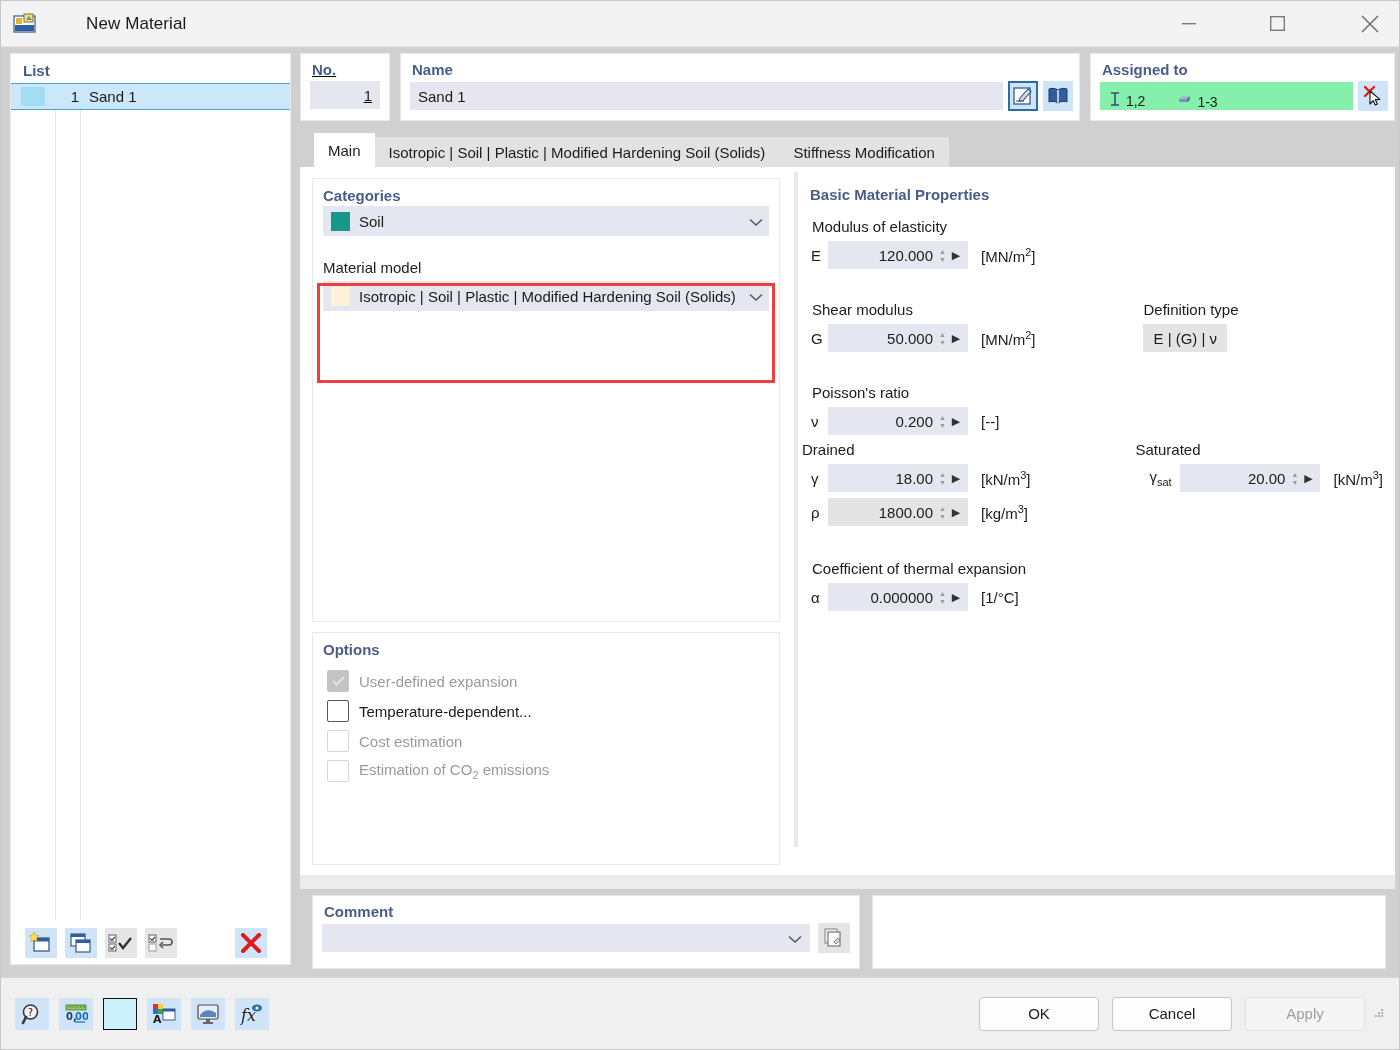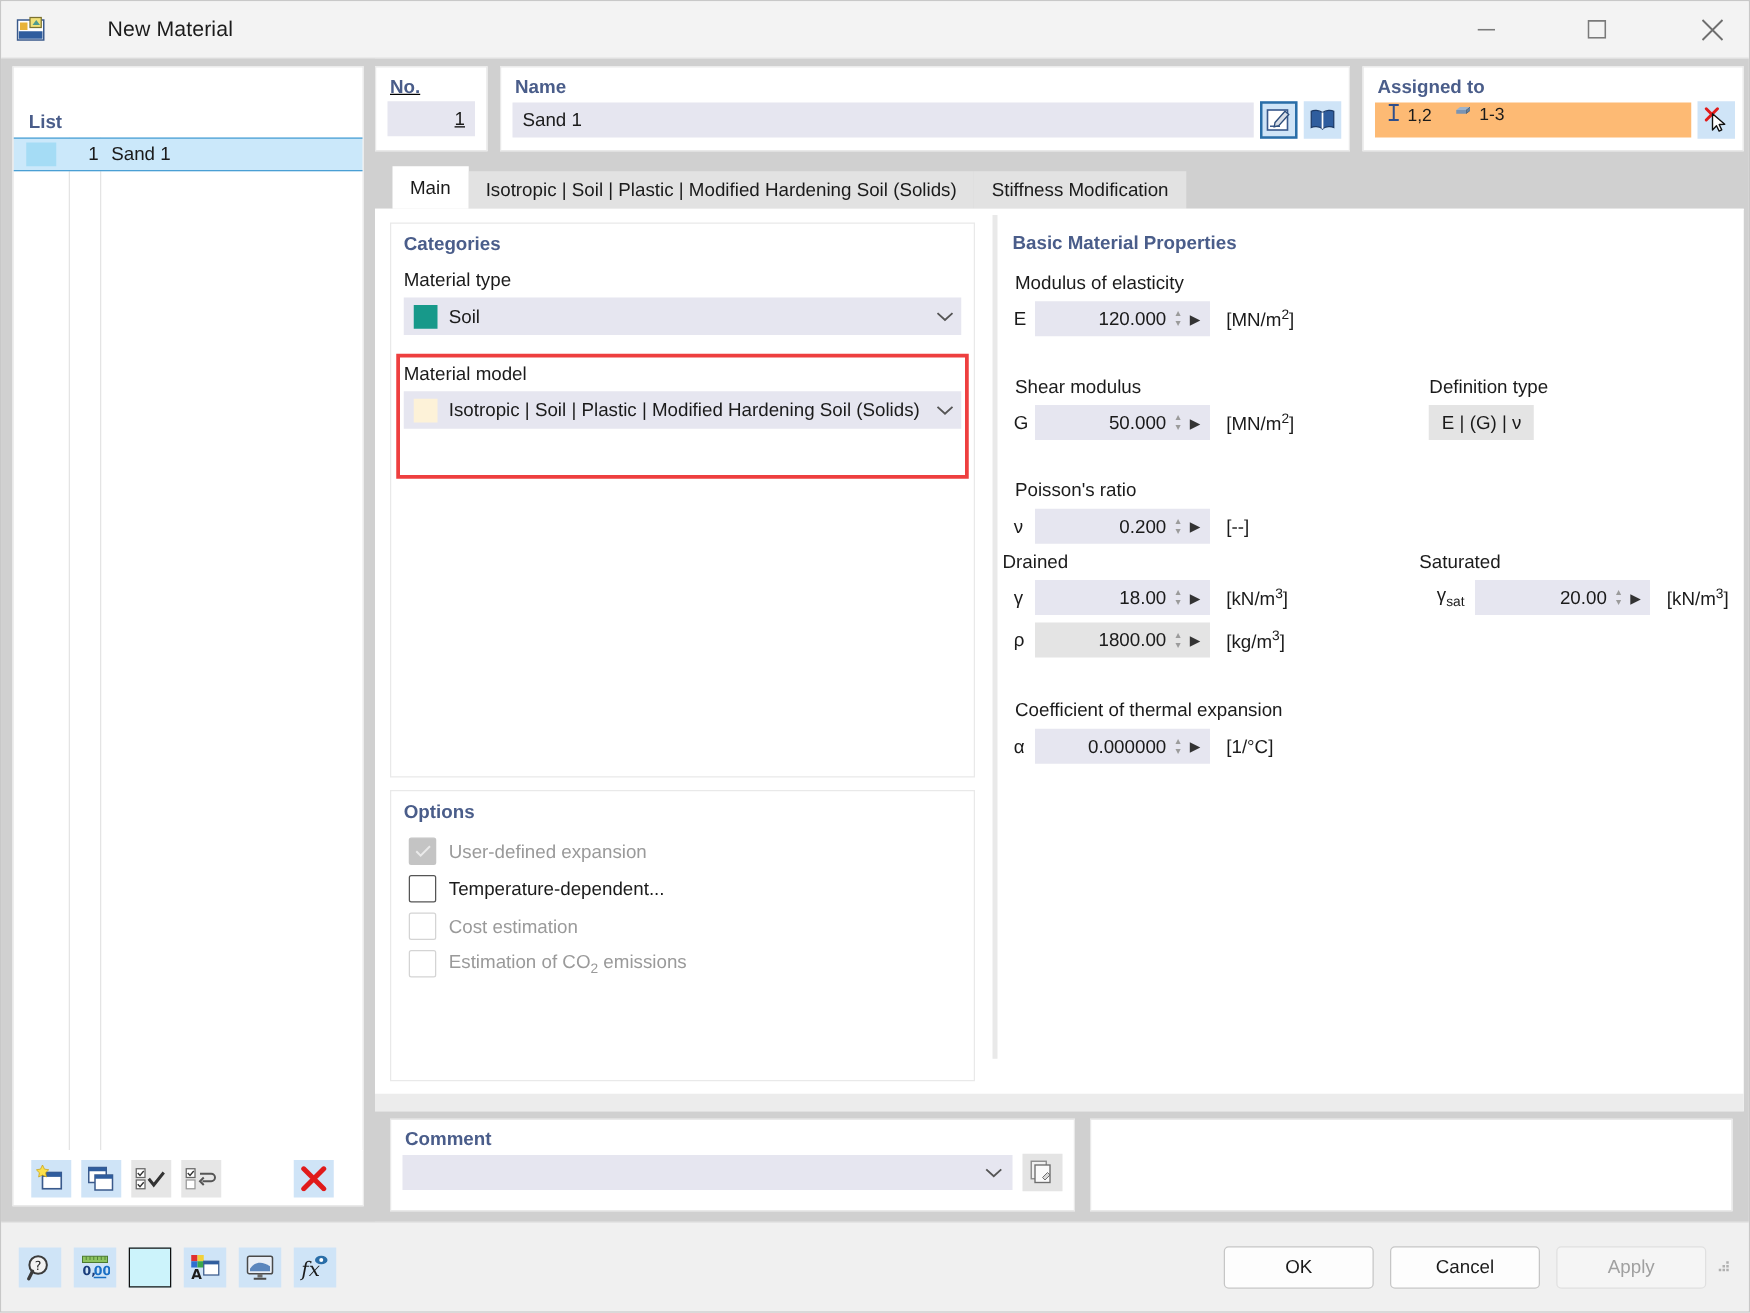--- a/index.html
+++ b/index.html
@@ -50,21 +50,20 @@
     padding:6px 9px 0 9px;
   }
   .group-box {
     background:#ffffff;
     border:1px solid #e9e9e9;
     position:relative;
   }
   .group-title {
     color:#4a5d8a; font-weight:bold; font-size:15px;
     padding:8px 0 4px 12px;
-    margin-top:27px;
   }
   .list-box { flex:1 1 auto; display:flex; flex-direction:column; }
   .list-grid { position:relative; flex:1 1 auto; }
   .list-colline { position:absolute; top:0; bottom:0; width:1px; background:#e4e4e4; }
   .list-row {
     display:flex; align-items:center; height:27px;
     background:#cbe8fa;
     border-top:1px solid #4a9fd4; border-bottom:1px solid #4a9fd4;
     position:relative; z-index:2;
   }
@@ -91,21 +90,21 @@
   .fld-assigned { width:305px; flex:0 0 305px; }
   .fld-label { color:#4a5d8a; font-weight:bold; font-size:15px; padding:7px 0 3px 11px; }
   .fld-inner { display:flex; align-items:center; padding:0 6px 0 9px; gap:5px; }
   .inp {
     background:#e6e6f0; height:28px; display:flex; align-items:center;
     padding:0 8px; font-size:15px; color:#1b1b1b; flex:1 1 auto;
   }
   .inp.right { justify-content:flex-end; }
   .iconbtn { width:30px; height:30px; flex:0 0 30px; display:flex; align-items:center; justify-content:center; background:#cfe4f7; }
   .iconbtn.sel { outline:2px solid #2a6ea8; outline-offset:-2px; }
-  .assigned-inp { display:flex; align-items:flex-start; gap:6px; background:#fdba74; }
+  .assigned-inp { display:flex; align-items:flex-end; gap:20px; background:#86efac; }
   .assigned-item { display:flex; align-items:center; gap:4px; font-size:13px; color:#1b1b1b; }
   .assigned-item .num { font-size:14px; }
 
   
   .tabstrip { display:flex; align-items:flex-end; height:34px; flex:0 0 34px; margin-top:12px; padding-left:14px; }
   .tab {
     height:30px; display:flex; align-items:center; padding:0 14px;
     font-size:15px; color:#1b1b1b; background:#e2e2e2;
   }
   .tab.active { background:#ffffff; height:34px; }
@@ -364,21 +363,20 @@
         <div class="tab">Isotropic | Soil | Plastic | Modified Hardening Soil (Solids)</div>
         <div class="tab">Stiffness Modification</div>
       </div>
 
       <div class="tabcontent">
         <div class="panes">
 
           <div class="pane-left">
             <div class="sec categories">
               <div class="sec-title">Categories</div>
-              <div class="field-label">Material type</div>
               <div class="combo">
                 <span class="sw" style="background:#17998a;"></span>
                 <span class="txt">Soil</span>
                 <span class="chev">
                   <svg width="14" height="9" viewBox="0 0 14 9">
                       <path d="M1 1.5 L7 7 L13 1.5" stroke="#555" stroke-width="1.5" fill="none"></path>
                     </svg>
                 </span>
               </div>
 

